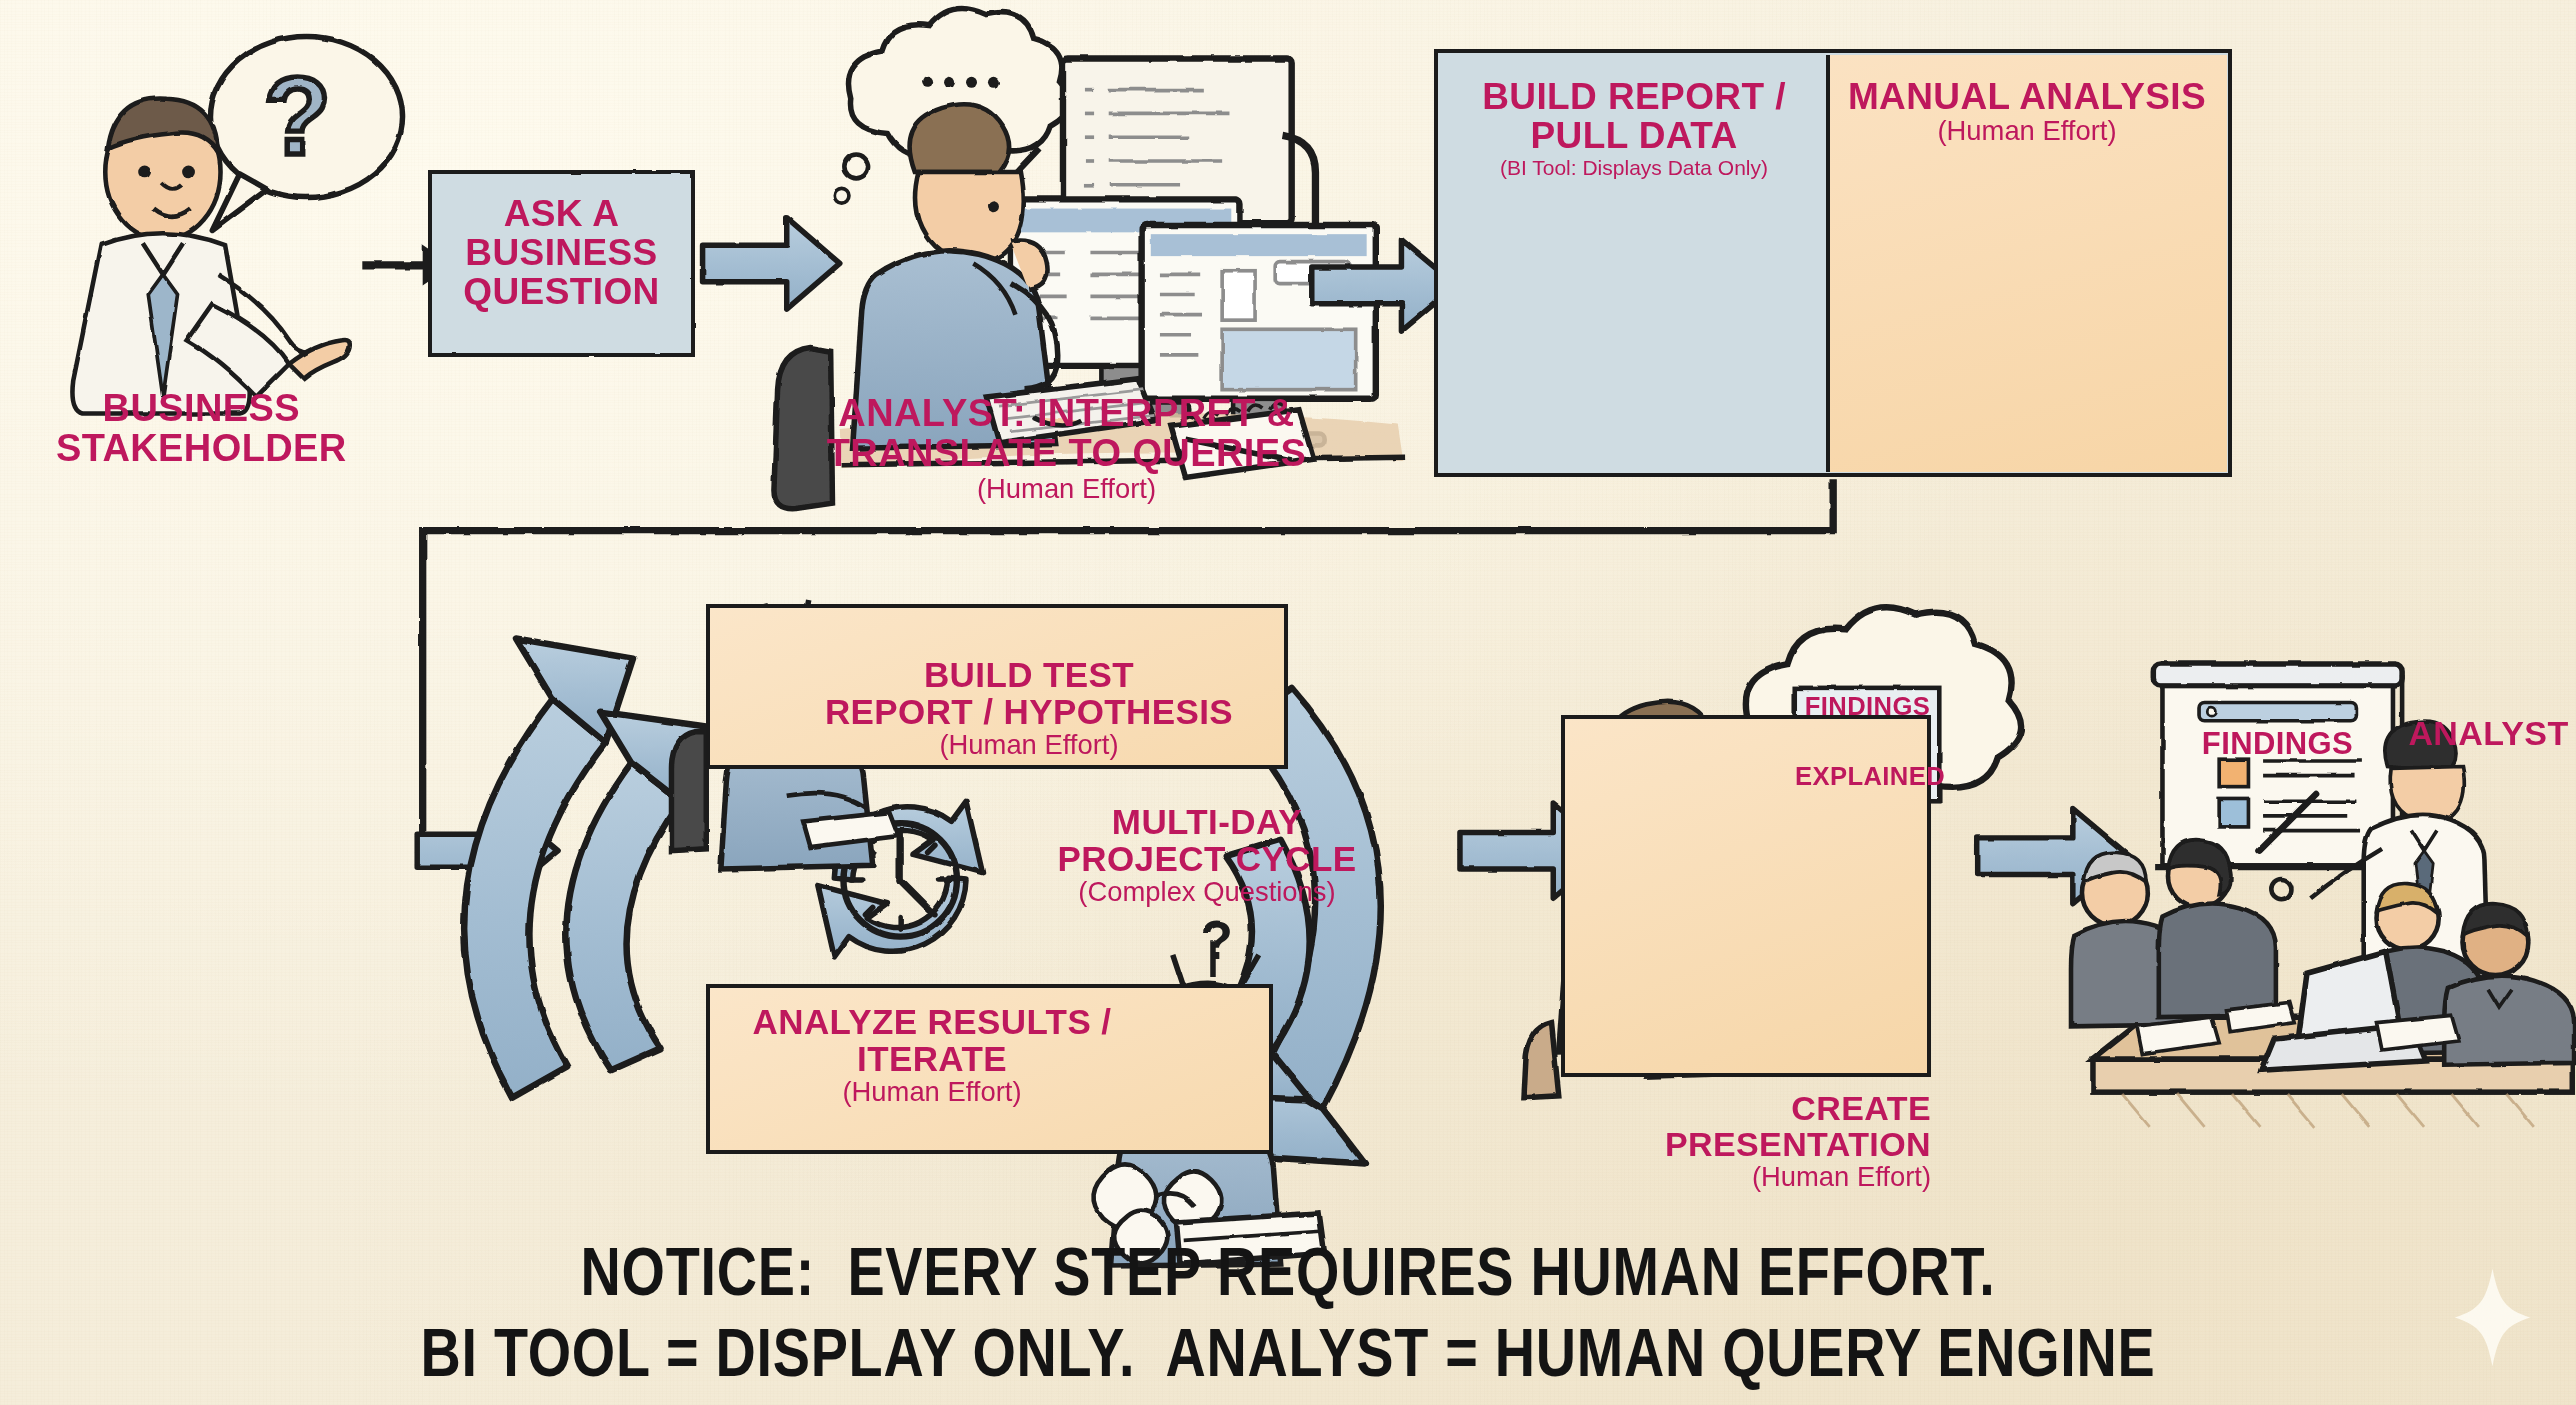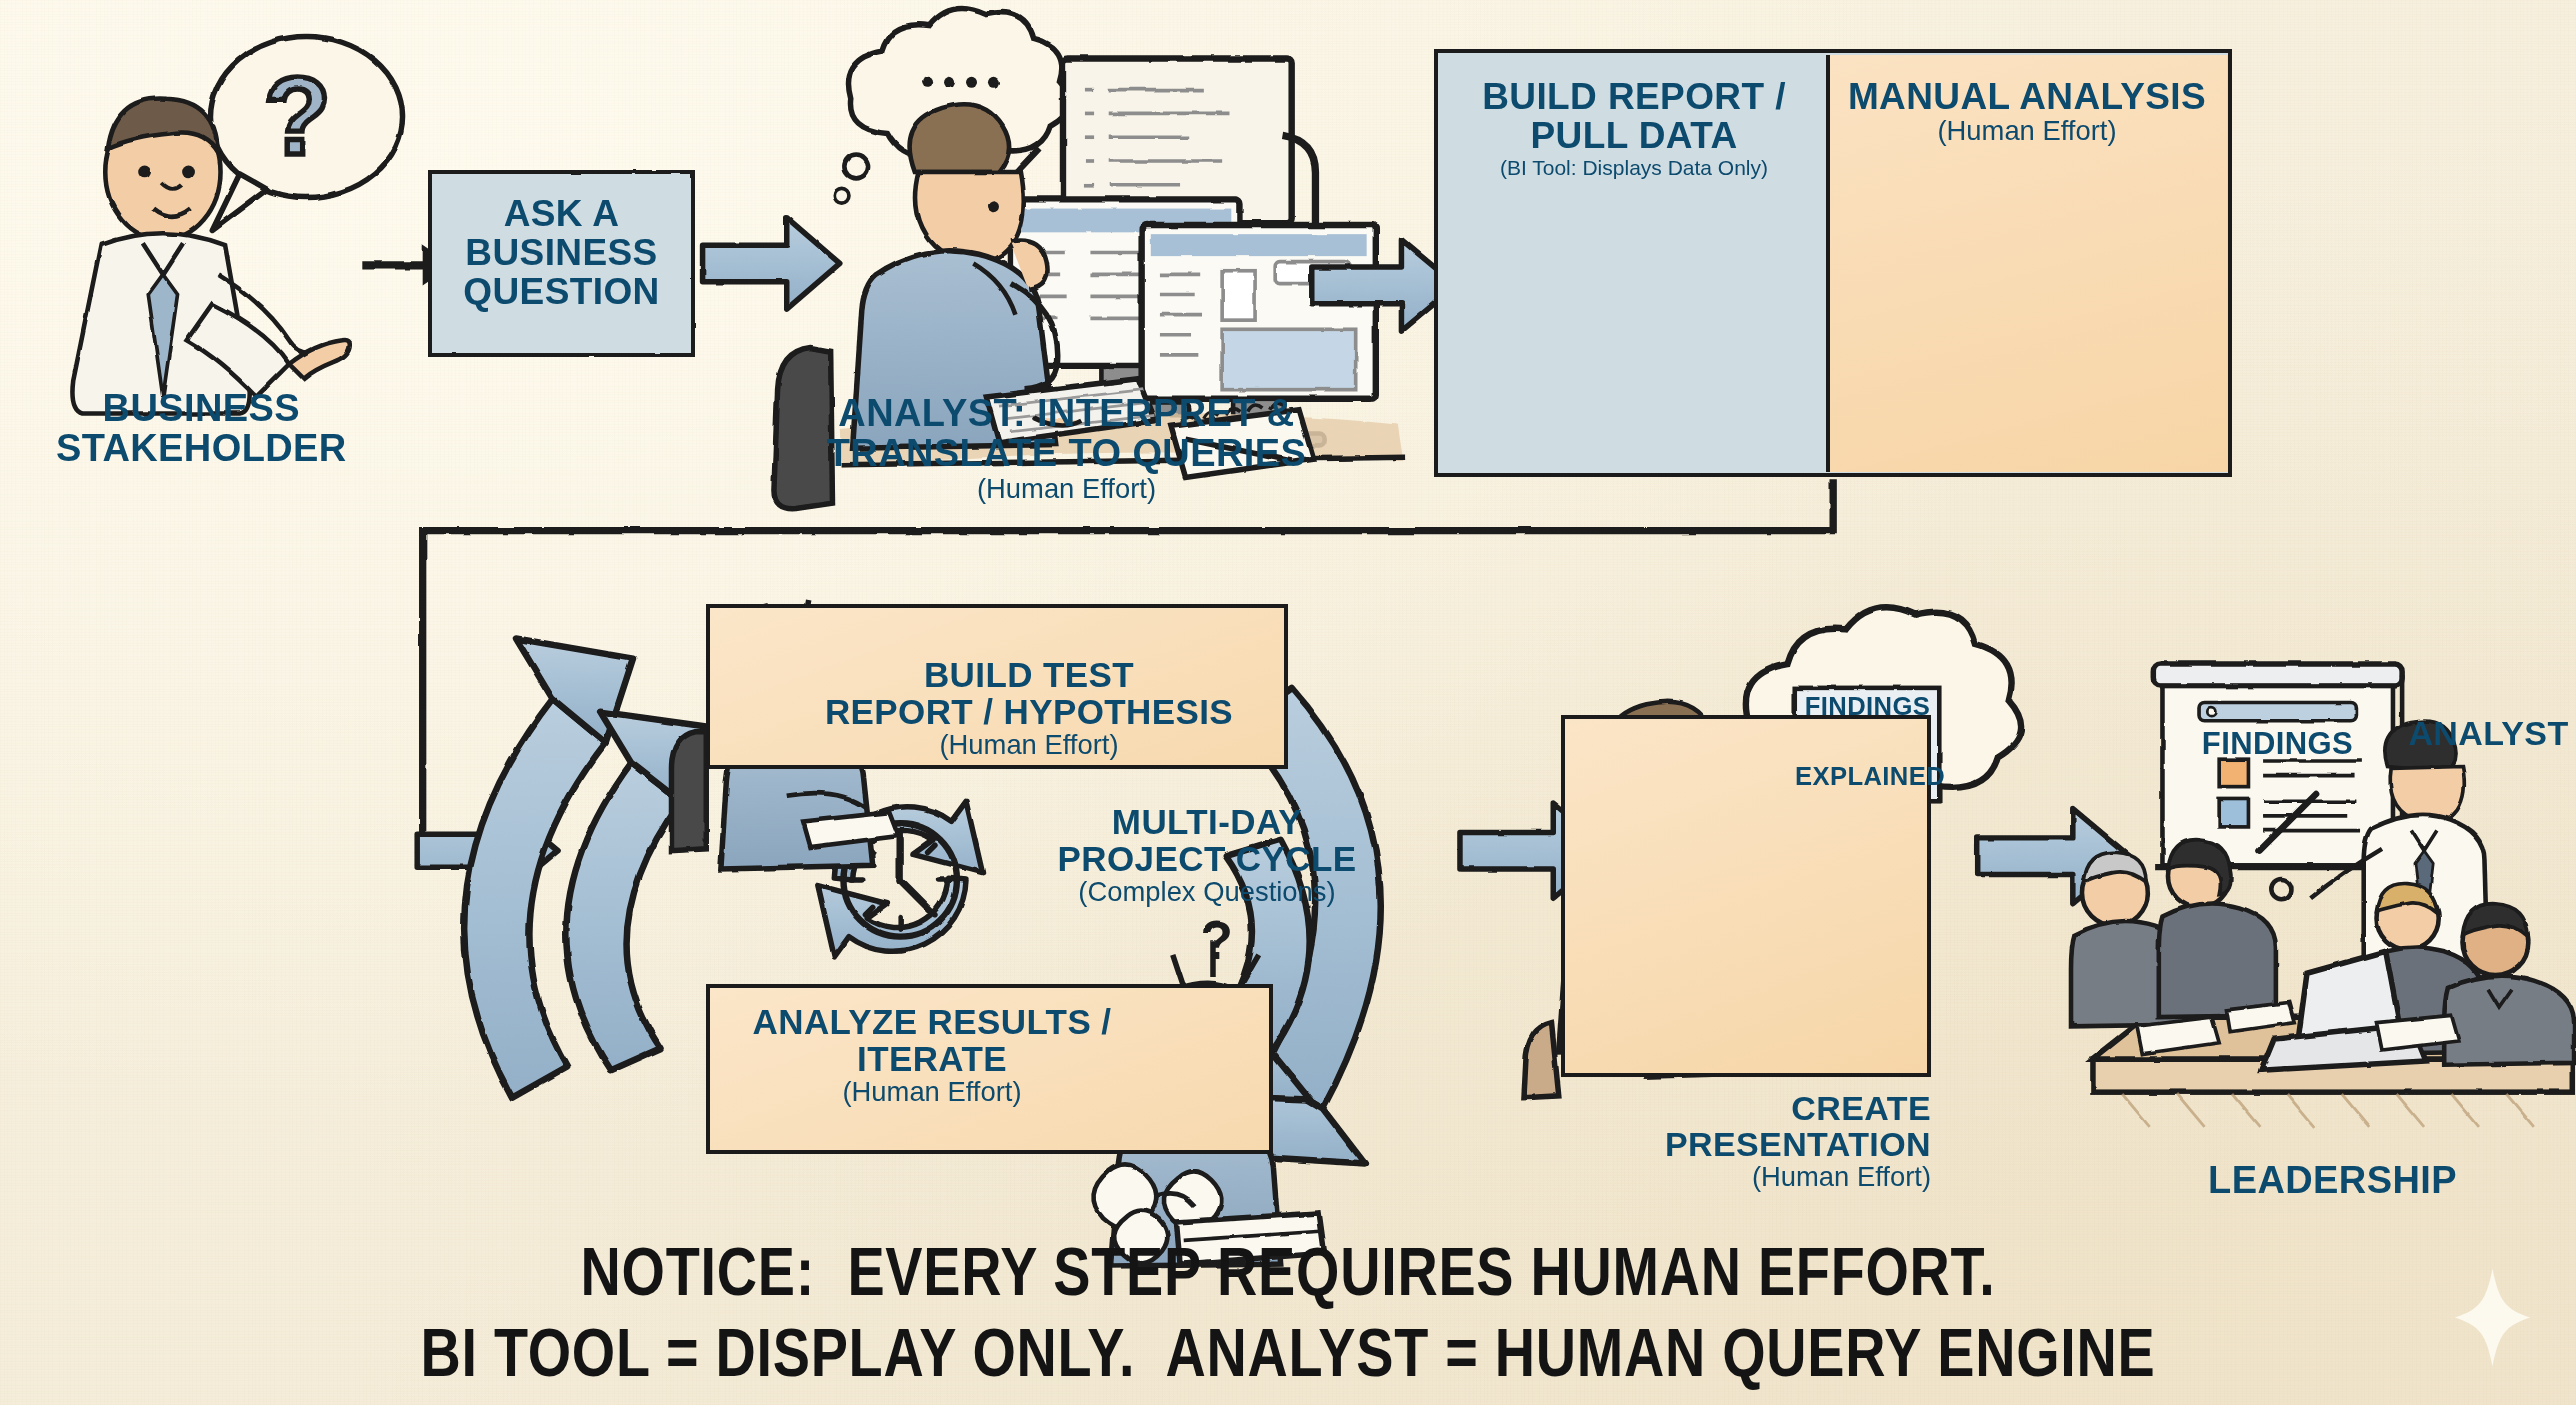--- a/index.html
+++ b/index.html
@@ -25,21 +25,21 @@
     position:absolute;inset:0;z-index:1;opacity:.30;mix-blend-mode:multiply;
     background-image:
       repeating-linear-gradient(0deg, rgba(200,185,155,.10) 0 0.9px, rgba(0,0,0,0) 0.9px 2.7px),
       repeating-linear-gradient(90deg, rgba(200,185,155,.08) 0 0.9px, rgba(0,0,0,0) 0.9px 3.7px);
   }
   #scene{position:absolute;inset:0;z-index:5;}
   svg.layer{position:absolute;left:0;top:0;width:2576px;height:1405px;overflow:visible;}
 
   
   .tx{position:absolute;z-index:30;text-align:center;line-height:1.06;
-      font-weight:700;letter-spacing:0.4px;color:#0c4a6e;}
+      font-weight:700;letter-spacing:0.4px;color:#be185d;}
   .tx .sub{font-weight:400;letter-spacing:0;display:block;}
   .cap-big{font-size:38px;}
   .cap-mid{font-size:34px;}
   .cap-sm{font-size:27.4px;font-weight:400;}
   .box-label{font-size:37px;}
   .tiny{font-size:21px;font-weight:400;letter-spacing:0;}
   .notice{
     position:absolute;z-index:40;left:0;right:0;text-align:center;
     font-family:"Liberation Sans Narrow","Liberation Sans",sans-serif;
     font-weight:700;font-size:68px;line-height:1.12;letter-spacing:0.9px;
@@ -509,21 +509,20 @@
   <span>CREATE</span><br>
   <span>PRESENTATION</span>
   <span class="sub cap-sm">(Human Effort)</span>
 </div>
 
 <div class="tx" style="left:1795px;top:693px;width:145px;font-size:25.6px;z-index:30;">FINDINGS</div>
 <div class="tx" style="left:1795px;top:763px;width:145px;font-size:25.6px;z-index:30;">EXPLAINED</div>
 
 <div class="tx" style="left:2195px;top:728px;width:165px;font-size:31px;z-index:30;">FINDINGS</div>
 <div class="tx cap-mid" style="left:2397px;top:715px;width:183px;z-index:30;">ANALYST</div>
-<div class="tx cap-big" style="left:2131px;top:1160px;width:403px;">LEADERSHIP</div>
 
 <div class="notice" style="top:1233px;">NOTICE:  EVERY STEP REQUIRES HUMAN EFFORT.</div>
 <div class="notice" style="top:1314px;">BI TOOL = DISPLAY ONLY.  ANALYST = HUMAN QUERY ENGINE</div>
 
 <svg id="sparkle" viewBox="0 0 86 110">
   <path d="M43 2 C50 36 56 46 84 55 C56 64 50 74 43 108 C36 74 30 64 2 55 C30 46 36 36 43 2Z" fill="#fffdf6" opacity=".95"></path>
 </svg>
 
 </div>
 

